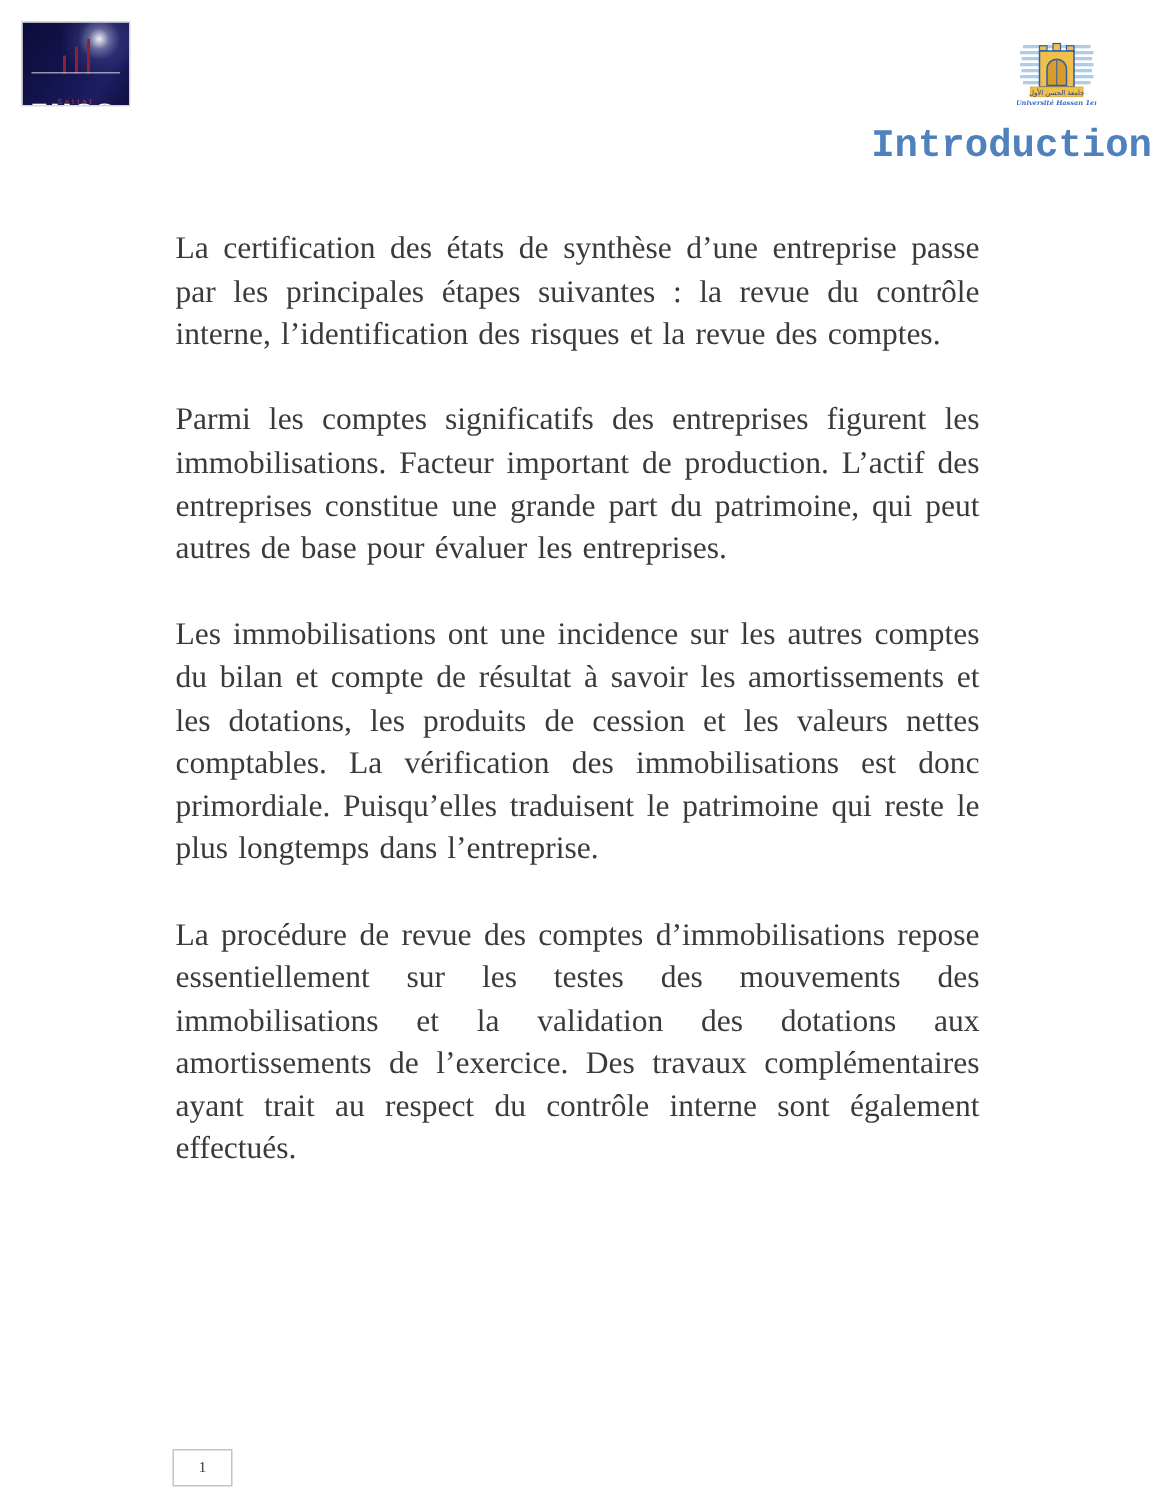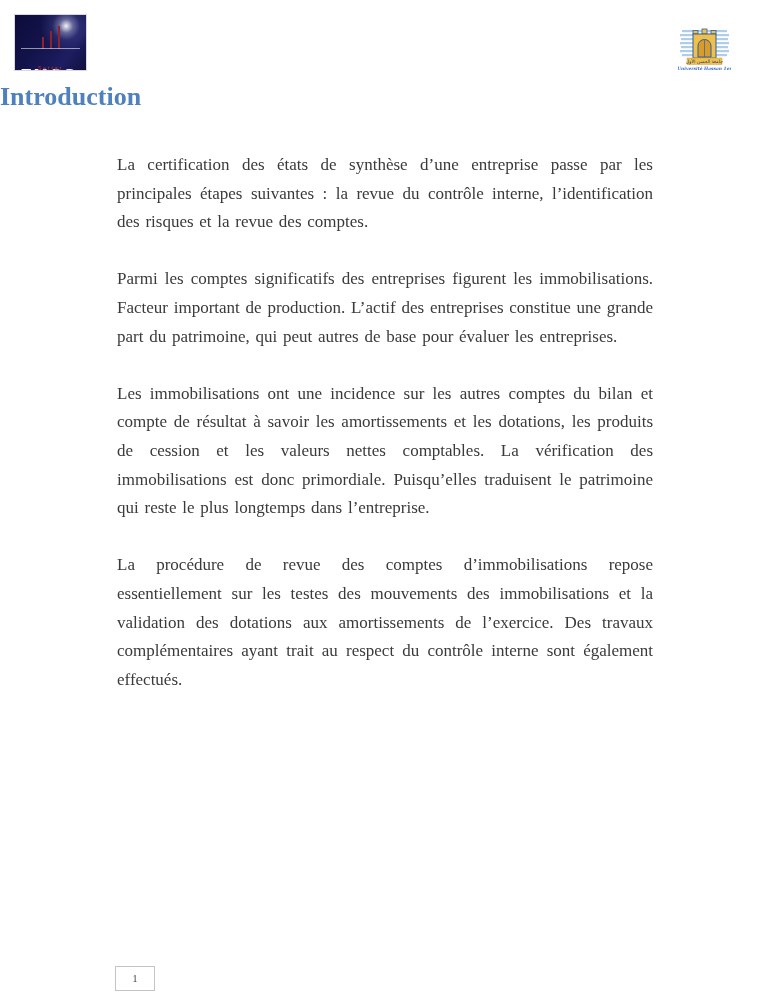--- a/index.html
+++ b/index.html
@@ -66,38 +66,38 @@
     width: 53px;
     height: 45px;
   }
 
   
   .doc-title {
     position: absolute;
     top: 82px;
     left: 0;
     width: 768px;
-    text-align: left;
-    font-family: Liberation Serif, serif;
+    text-align: right;
+    font-family: Liberation Mono, monospace;
     font-weight: bold;
     font-size: 26px;
     color: #4f81bd;
     margin: 0;
   }
 
   
   .content {
     position: absolute;
     top: 151px;
     left: 117px;
     width: 536px;
   }
   .content p {
     margin: 0 0 28.6px 0;
-    font-size: 17px;
+    font-size: 21px;
     line-height: 28.6px;
     text-align: justify;
     color: #3a3a3a;
     word-spacing: 1.5px;
   }
   .content p:last-child { margin-bottom: 0; }
 
   
   .page-number-box {
     position: absolute;

